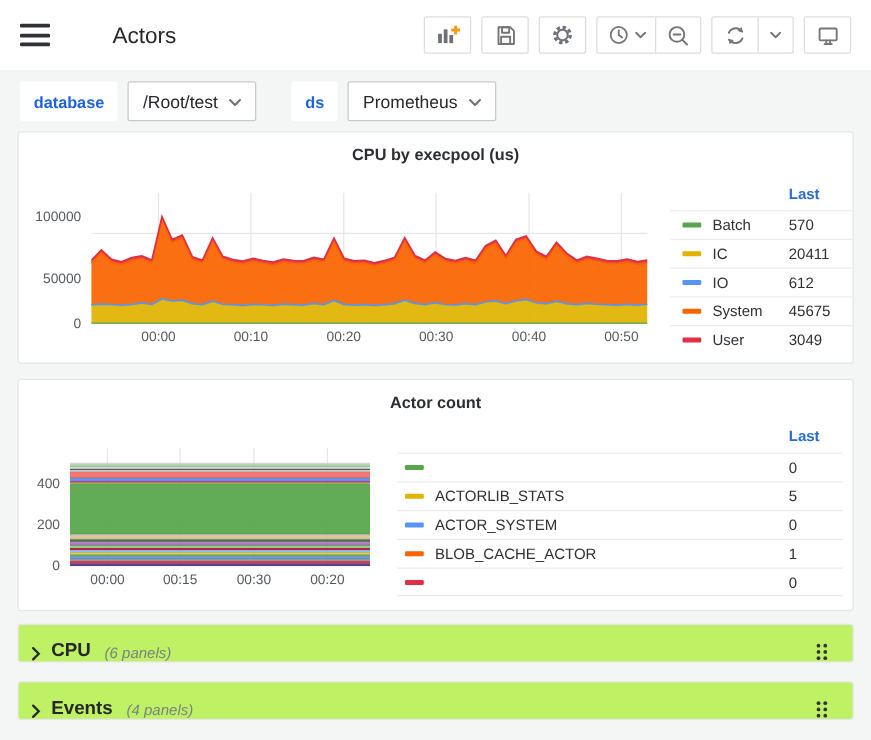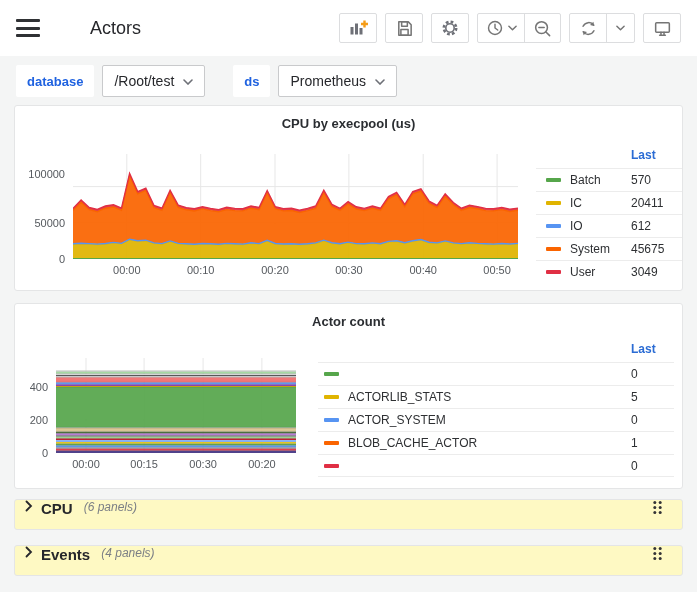--- a/index.html
+++ b/index.html
@@ -44,21 +44,21 @@
   .legend { font-size:12px; color:#2e3033; }
   #panel-cpu .legend { width:150px; margin-left:18px; margin-top:12px; --valcol:95px; }
   #panel-actor .legend { width:356px; margin-left:22px; margin-top:8px; --valcol:313px; }
   .legend-header { height:20px; padding-left:var(--valcol); color:#2b6cd4; font-weight:700; cursor:pointer; }
   .legend-row { position:relative; display:flex; align-items:center; height:23px; border-top:1px solid #ececec; cursor:pointer; }
   #panel-actor .legend-row:last-child { border-bottom:1px solid #ececec; }
   .swatch { width:15px; height:4px; border-radius:1px; margin:0 9px 0 10px; flex:none; }
   #panel-actor .swatch { margin-left:6px; }
   .legend-value { position:absolute; left:var(--valcol); }
   
-  .dash-row { background:#fef9c3; border:1px solid #e4e5e6; border-radius:3px; height:31px; display:flex; align-items:flex-start; padding:0 19px 0 10px; cursor:pointer; }
+  .dash-row { background:#bef264; border:1px solid #e4e5e6; border-radius:3px; height:31px; display:flex; align-items:flex-end; padding:0 19px 0 10px; cursor:pointer; }
   #row-cpu { margin-top:10px; }
   #row-events { margin-top:15px; }
   .row-title { font-weight:700; font-size:15px; color:#26272b; margin-left:8px; }
   .row-count { font-style:italic; font-size:12px; color:#7b7f85; margin-left:11px; }
   .row-drag { margin-left:auto; cursor:grab; display:flex; }
 </style>
 </head>
 <body>
 
 <div class="topnav">

